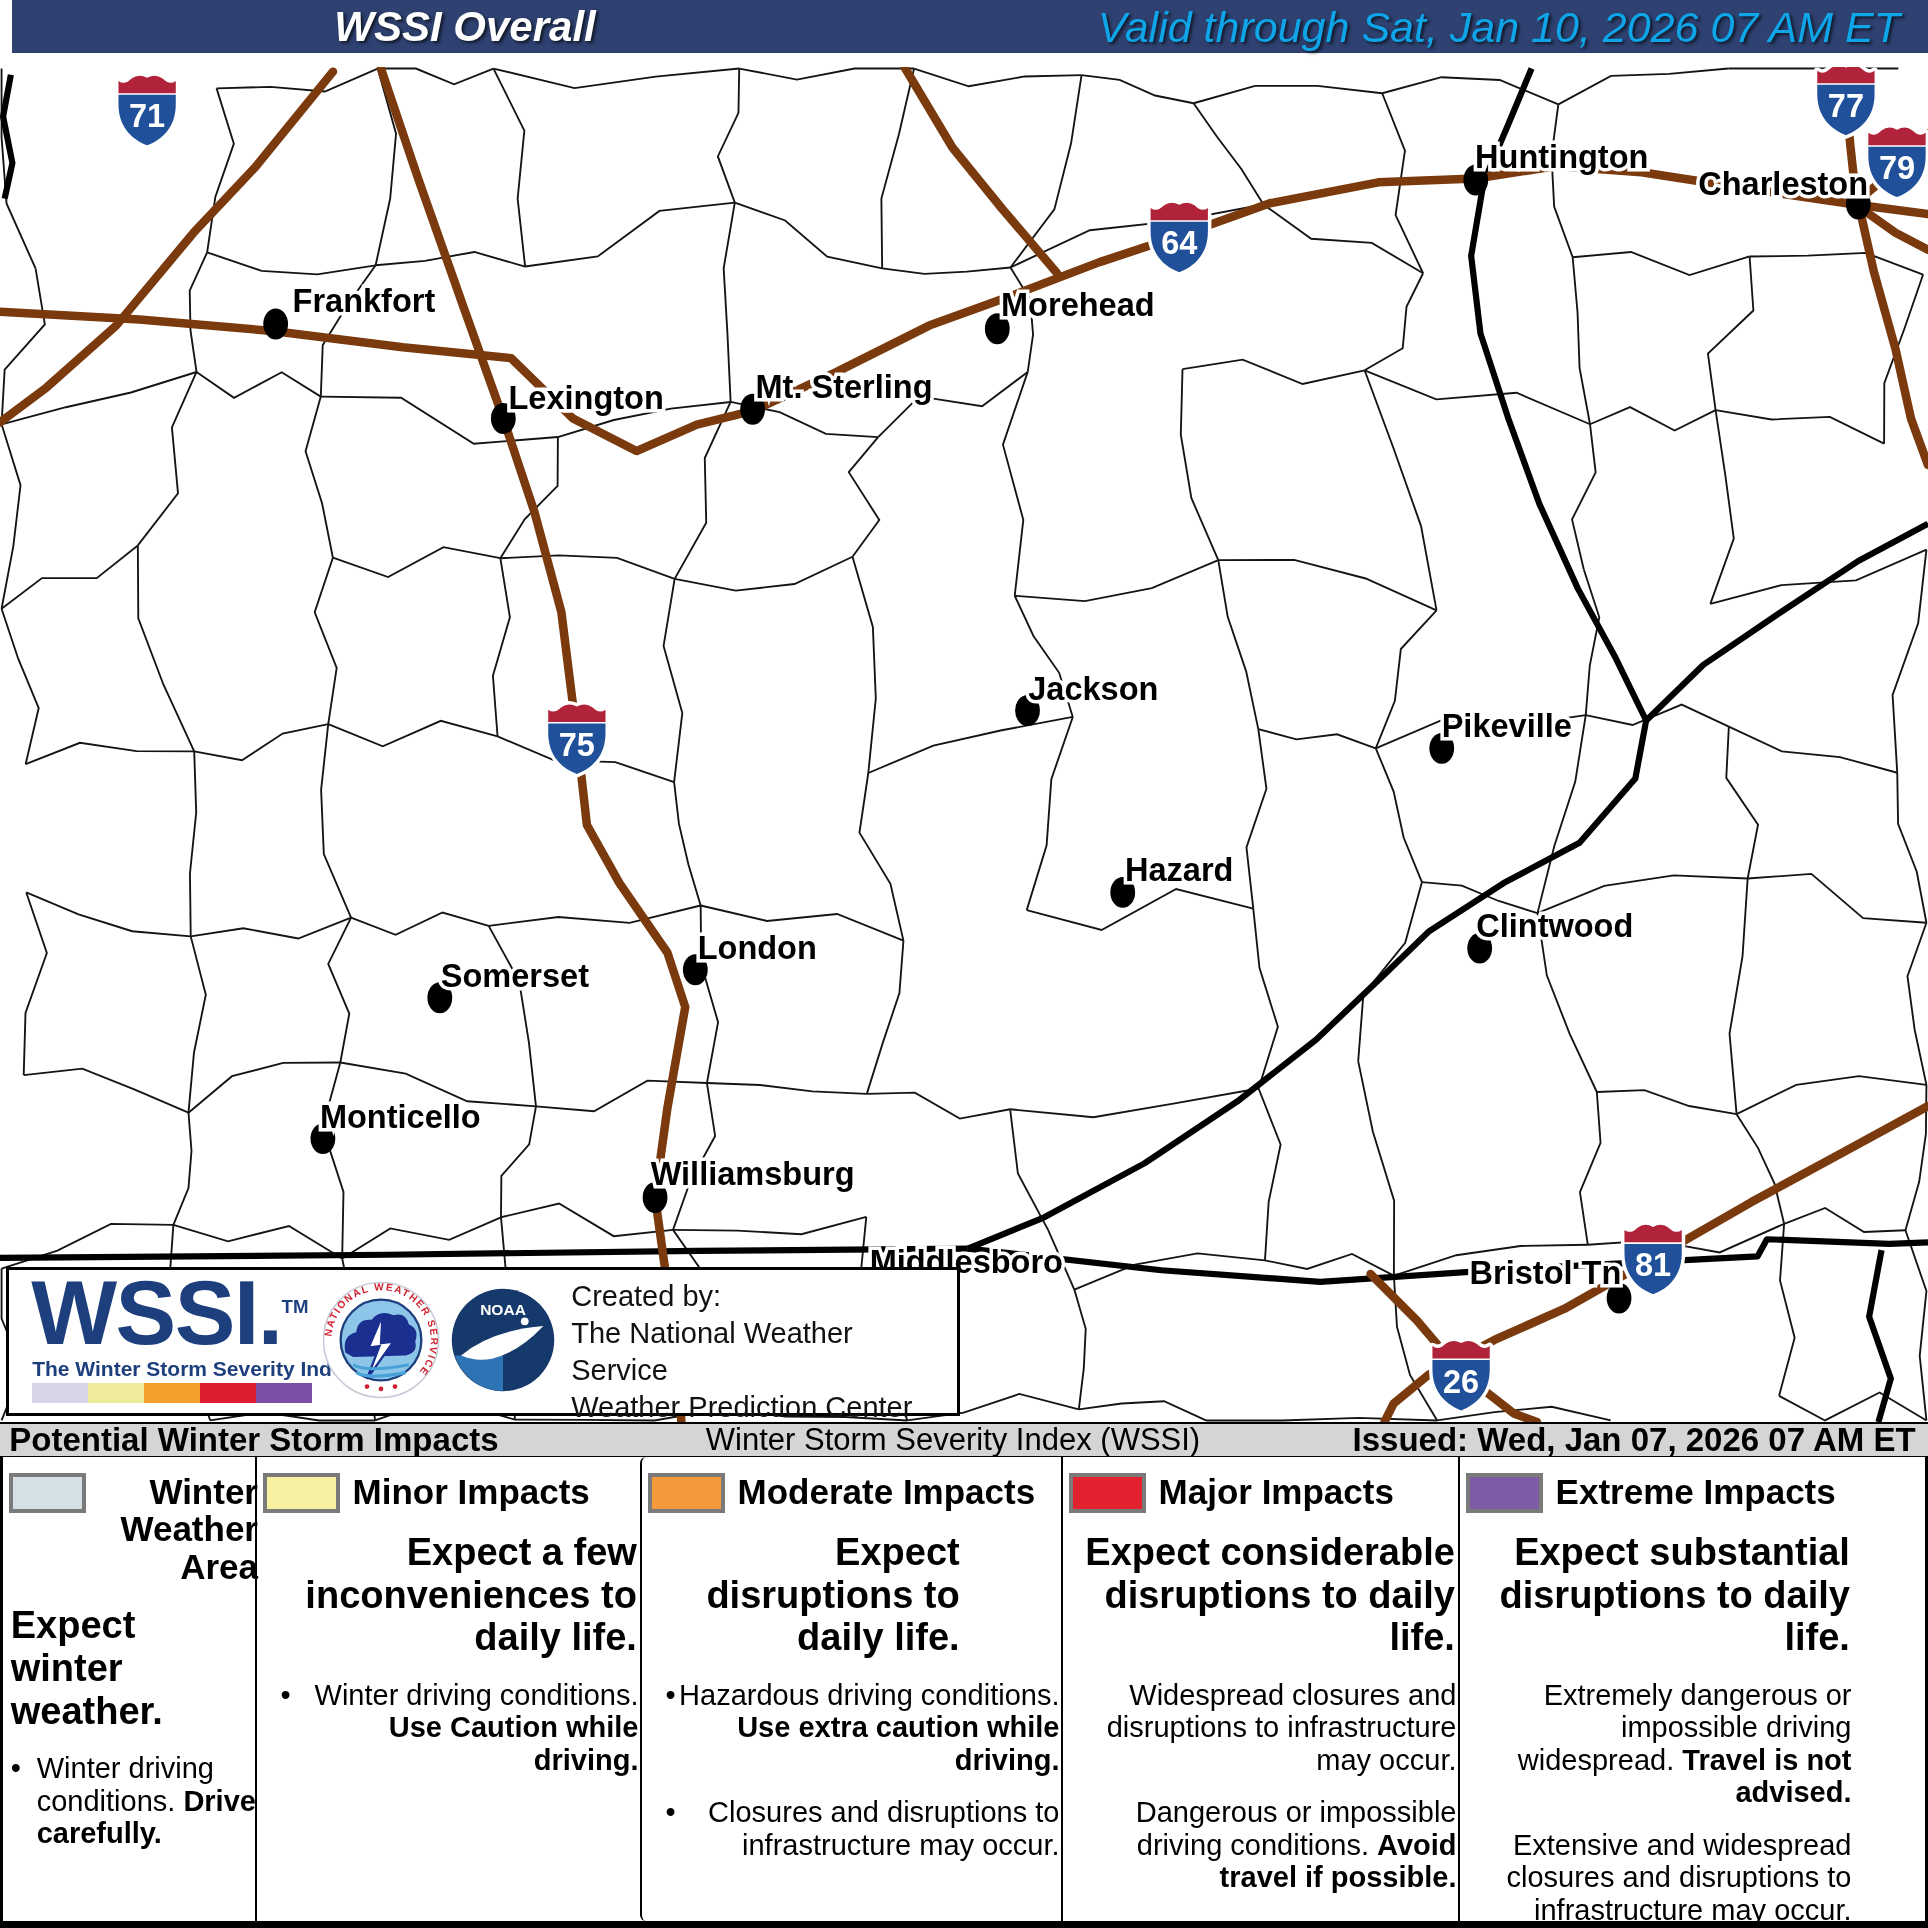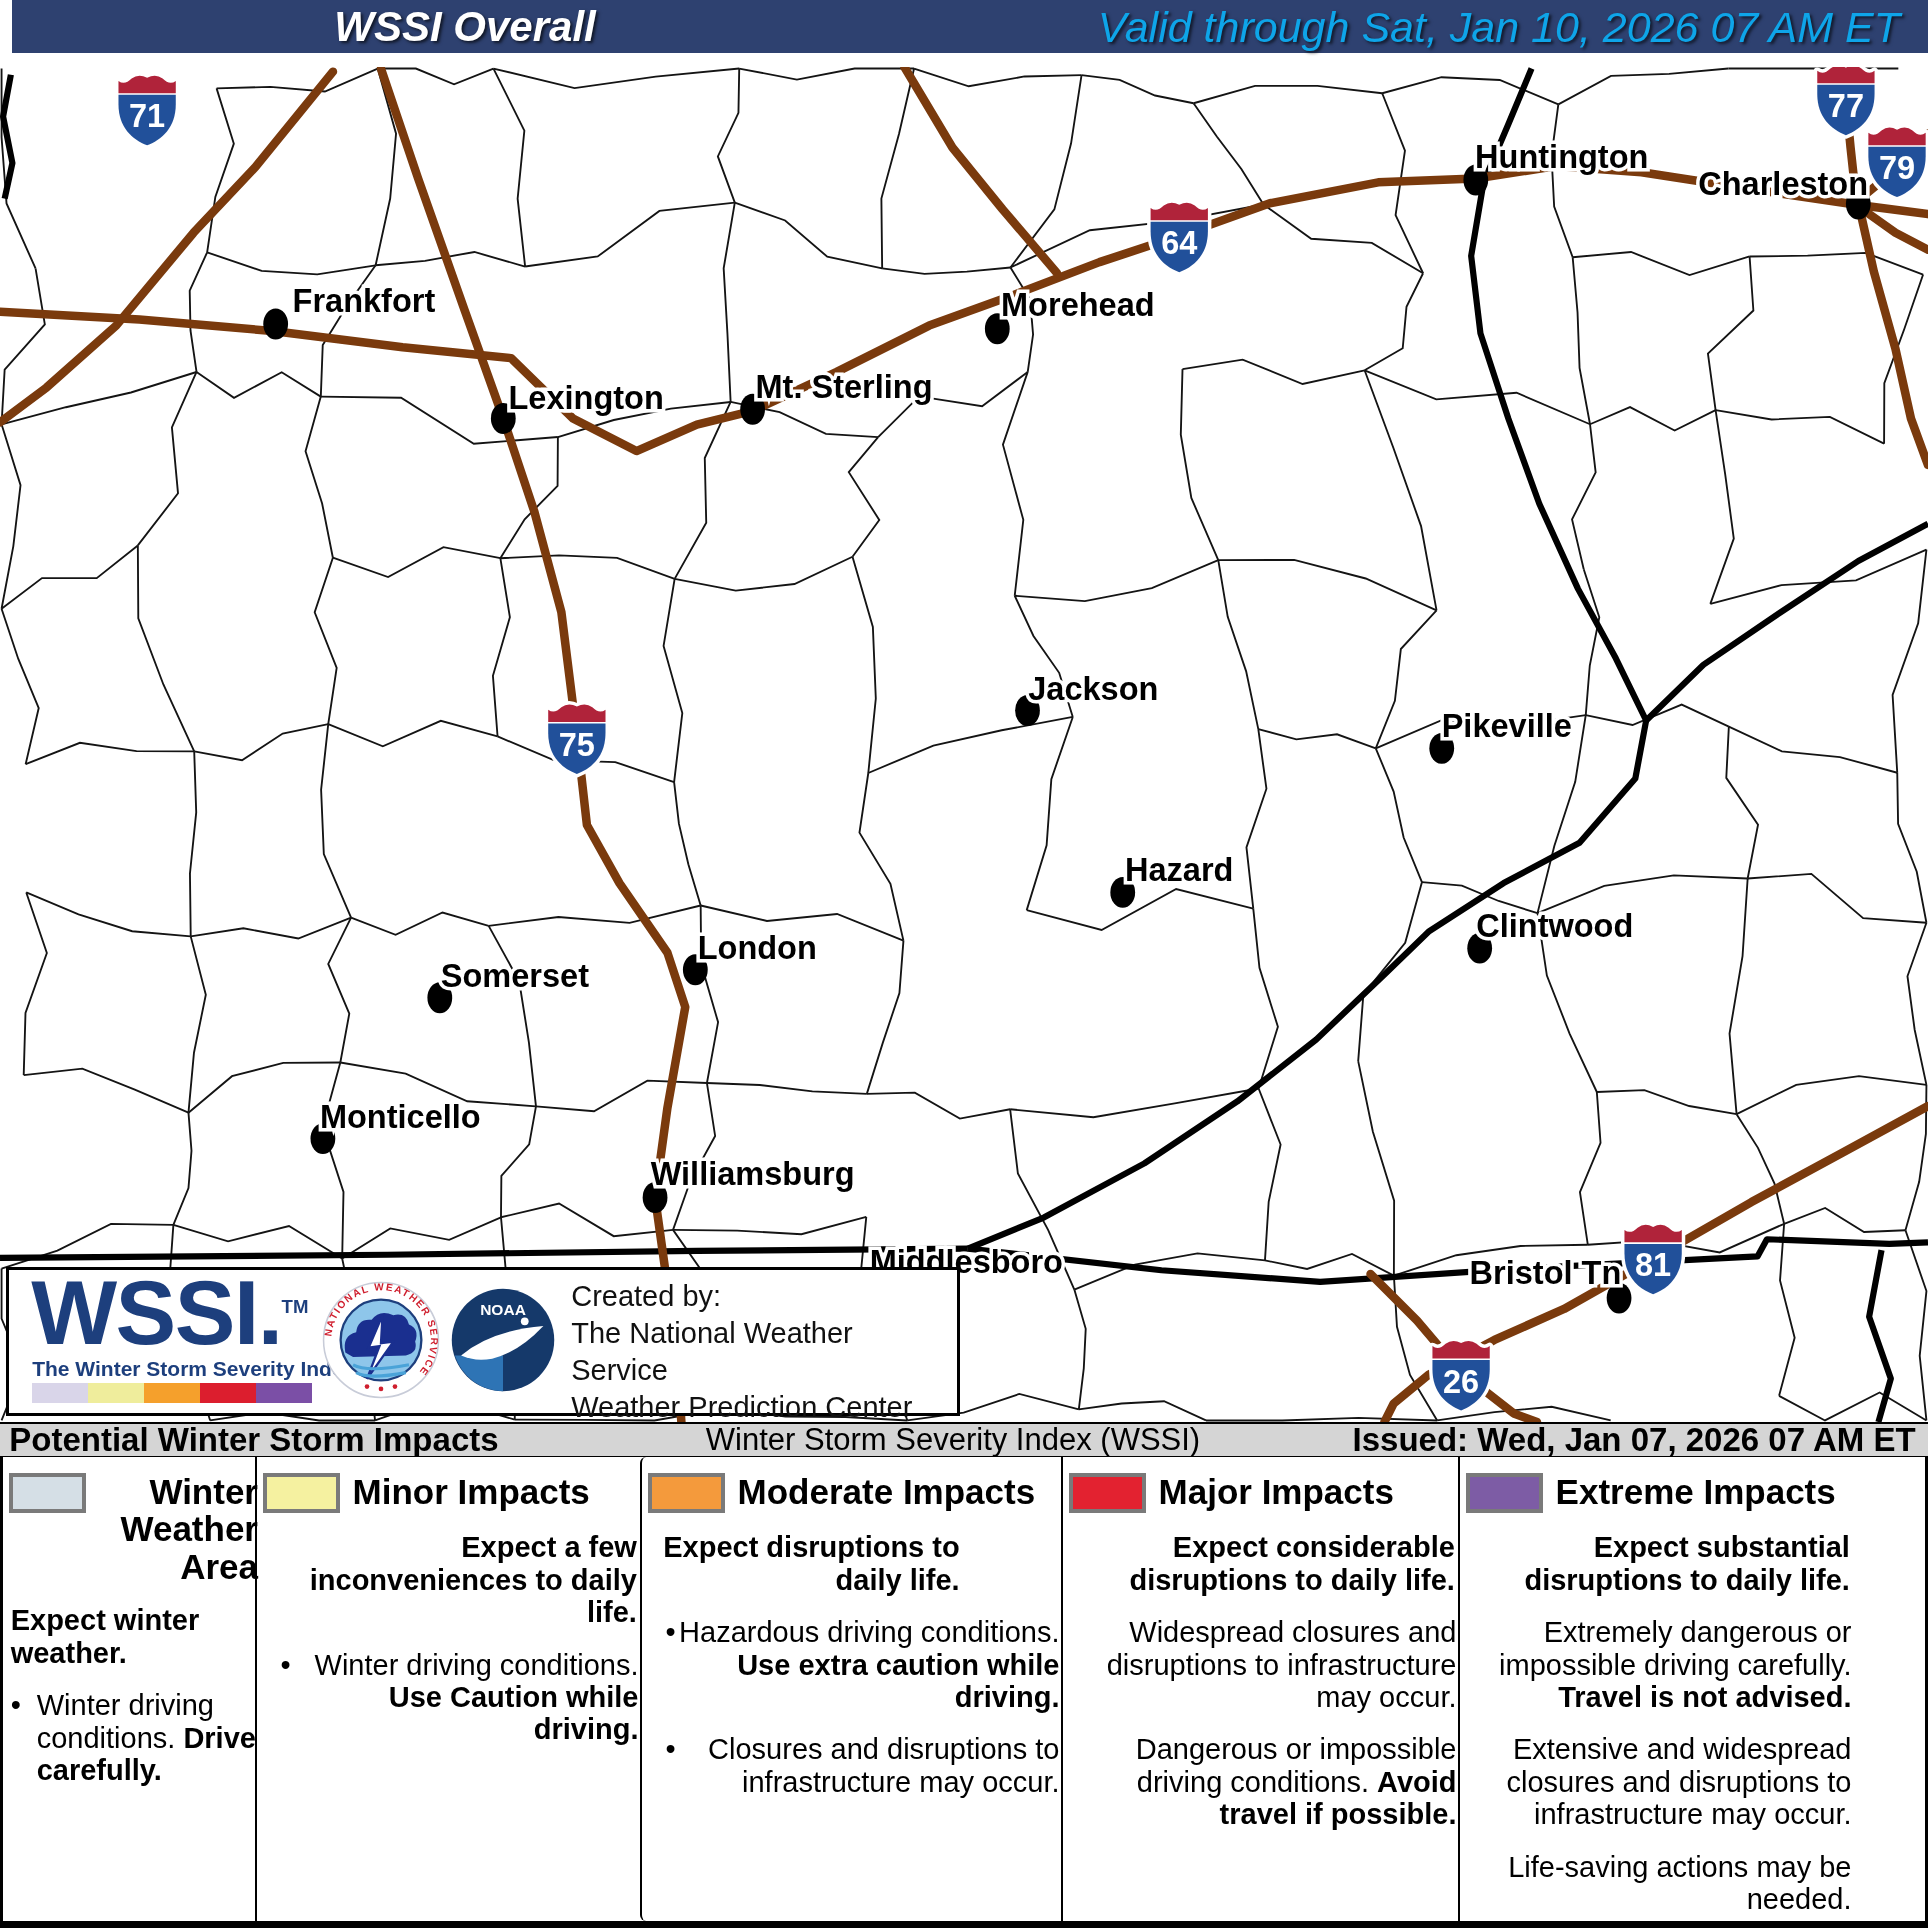--- a/index.html
+++ b/index.html
@@ -34,21 +34,21 @@
   
   .legend{position:absolute;left:0;top:1457px;width:1928px;height:471px;background:#fff;
         border-left:3.1px solid #000;border-right:3.1px solid #000;border-bottom:7.7px solid #000;
         box-sizing:border-box;z-index:6;}
   .lcol{position:absolute;top:0;height:100%;box-sizing:border-box;}
   .lcol.div{border-left:2.3px solid #000;text-align:right;}
   .trow{display:flex;align-items:flex-start;margin-top:15.5px;}
   .swatch{width:77px;height:40px;border:4.6px solid #7a7a7a;box-sizing:border-box;flex:none;margin-left:6.2px;}
   .ttl{font-weight:bold;font-size:35px;line-height:1.08;margin-left:12.4px;margin-top:0px;}
   .ttl.center{flex:1;text-align:right;}
-  .intro{font-weight:bold;font-size:29px;line-height:1.12;margin:18.6px 3.1px 0 7.7px;}
+  .intro{font-weight:bold;font-size:38px;line-height:1.12;margin:18.6px 3.1px 0 7.7px;}
   .item{display:flex;margin:20px 1.5px 0 7.7px;font-size:29px;line-height:1.12;}
   .item .bl{width:26px;flex:none;font-size:29px;}
   .item .tx{flex:1;}
   .item .tx b{font-weight:bold;}
 </style>
 </head>
 <body>
 
 <div class="page">
 
@@ -469,21 +469,21 @@
         </div>
       </div>
       <div class="lcol div" style="left: 1455px; width: 395px;">
         <div class="trow">
           <div class="swatch" style="background: rgb(125, 92, 165);"></div>
           <div class="ttl">Extreme Impacts</div>
         </div>
         <div class="intro">Expect substantial disruptions to daily life.</div>
         <div class="item">
           <span class="bl"></span>
-          <span class="tx"><span>Extremely dangerous or impossible driving carefully. </span><b>Travel is not advised.</b></span>
+          <span class="tx"><span>Extremely dangerous or impossible driving widespread. </span><b>Travel is not advised.</b></span>
         </div>
         <div class="item">
           <span class="bl"></span>
           <span class="tx"><span>Extensive and widespread closures and disruptions to infrastructure may occur.</span></span>
         </div>
         <div class="item">
           <span class="bl"></span>
           <span class="tx"><span>Life-saving actions may be needed.</span></span>
         </div>
       </div>

